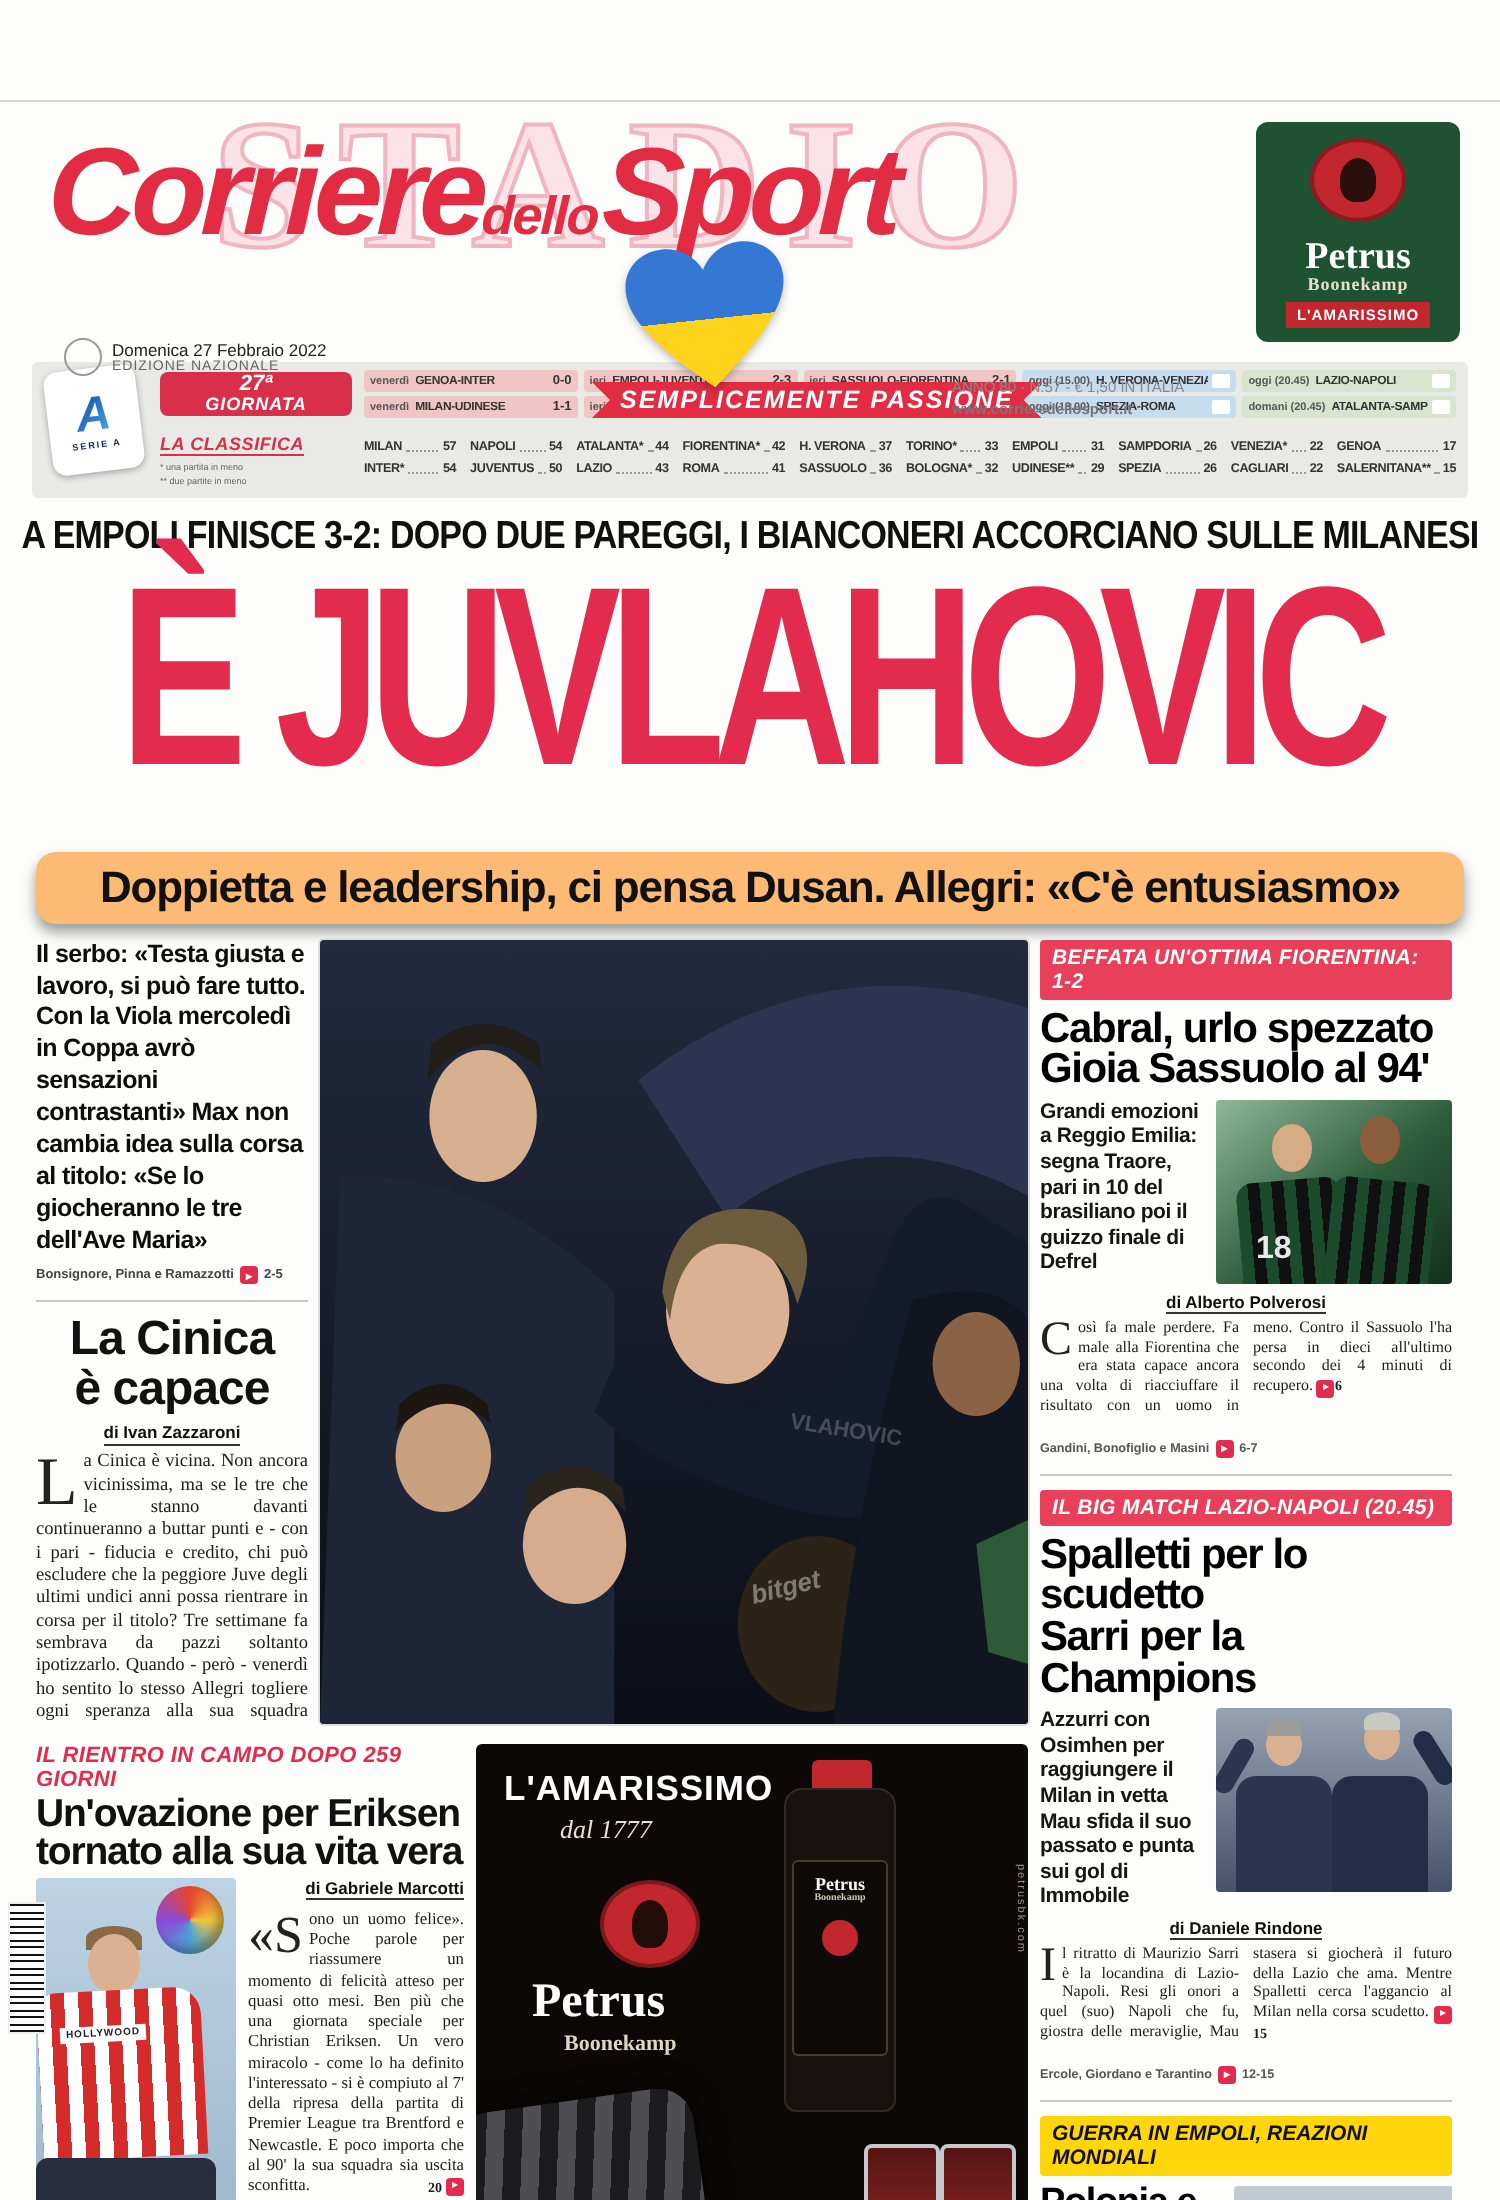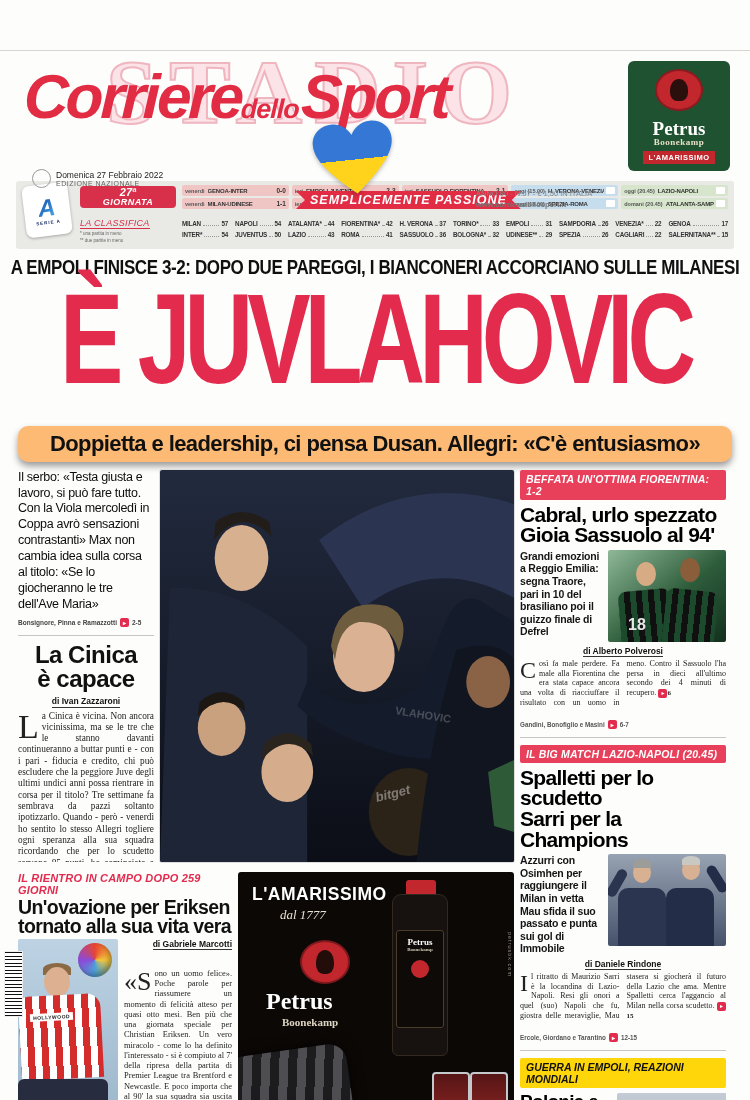--- a/index.html
+++ b/index.html
@@ -56,21 +56,21 @@
   .fx{display:flex;align-items:center;font-size:6px;font-weight:bold;color:#333;
        padding:0 3px;border-radius:2px;overflow:hidden;white-space:nowrap;}
   .fx .day{font-weight:bold;color:#555;margin-right:3px;font-size:5.5px;flex:0 0 auto;}
   .fx .m{flex:1;letter-spacing:-.2px;overflow:hidden;}
   .fx .score{font-size:6.5px;margin-left:2px;}
   .fx .score:empty{width:9px;height:7px;background:#fff;border-radius:1px;}
   .fx.played{background:#f0c6c4;}
   .fx.today{background:#c6ddee;}
   .fx.next{background:#d6e5cb;}
   .stwrap{margin-top:3px;}
-  .classifica .t{color:#d8304a;font-weight:normal;font-style:italic;font-size:9px;letter-spacing:.3px;border-bottom:1px solid #d8304a;display:inline-block;}
+  .classifica .t{color:#d8304a;font-weight:bold;font-style:italic;font-size:9px;letter-spacing:.3px;border-bottom:1px solid #d8304a;display:inline-block;}
   .classifica .lg{font-size:4.5px;color:#666;line-height:1.3;margin-top:1px;}
   .stgrid{display:grid;grid-auto-flow:column;grid-template-rows:10px 10px;
        grid-template-columns:repeat(10,1fr);gap:1px 7px;}
   .strow{display:flex;align-items:flex-end;font-size:6.3px;font-weight:bold;color:#333;letter-spacing:-.2px;white-space:nowrap;}
   .strow .dots{flex:1;border-bottom:1px dotted #999;margin:0 2px 1px;min-width:2px;}
 
   
   .kicker{text-align:center;font-weight:bold;font-size:17px;letter-spacing:-.4px;margin-top:9px;
        color:#101010;transform:scaleY(1.15);}
   .bighead{height:146px;text-align:center;overflow:visible;margin-top:-2px;}
@@ -81,21 +81,21 @@
 
   
   .main{margin:4px 18px 0;display:grid;grid-template-columns:136px 72px 276px 206px;
        grid-template-rows:392px 258px;gap:10px 6px;}
   .area-lefttop{grid-column:1;grid-row:1;overflow:hidden;}
   .area-photo{grid-column:2/4;grid-row:1;}
   .area-right{grid-column:4;grid-row:1/3;overflow:hidden;}
   .area-eriksen{grid-column:1/3;grid-row:2;overflow:hidden;}
   .area-ad{grid-column:3;grid-row:2;}
 
-  .quote{font-size:12.5px;font-weight:normal;line-height:1.27;letter-spacing:-.3px;color:#0d0d0d;}
+  .quote{font-size:12.5px;font-weight:bold;line-height:1.27;letter-spacing:-.3px;color:#0d0d0d;}
   .tinyby{display:flex;align-items:center;gap:3px;font-size:6.5px;font-weight:bold;color:#444;margin-top:5px;}
   .chip{display:inline-flex;align-items:center;justify-content:center;width:9px;height:9px;
        background:#e32b4e;border-radius:2px;color:#fff;font-size:6px;flex:0 0 auto;}
   .lrule{border-top:1px solid #c9c5c1;margin:8px 0 7px;}
   .op-title{text-align:center;font-weight:bold;font-size:24px;line-height:1.02;letter-spacing:-.5px;}
   .op-by{text-align:center;font-size:8.5px;font-weight:bold;margin:4px 0 5px;}
   .op-by span{border-bottom:1px solid #333;padding-bottom:1px;}
   .serif{font-family:"Liberation Serif",serif;font-size:9.3px;line-height:1.22;text-align:justify;color:#1c1c1c;}
   .dropcap{float:left;font-family:"Liberation Serif",serif;font-weight:normal;font-size:30px;
        line-height:24px;padding:2px 3px 0 0;color:#222;}
@@ -152,21 +152,21 @@
        background:conic-gradient(#e8452f,#f2c53a,#4aa3d8,#8c4ad8,#e8452f);box-shadow:inset -3px -3px 5px rgba(0,0,0,.3);}
   .er-photo .head{position:absolute;left:26px;top:28px;width:26px;height:30px;border-radius:50%;background:#dcb091;}
   .er-photo .hair{position:absolute;left:25px;top:24px;width:28px;height:12px;border-radius:50% 50% 0 0;background:#8a6a45;}
   .er-photo .torso{position:absolute;left:2px;top:56px;width:82px;height:84px;border-radius:10px 14px 0 0;
        background:repeating-linear-gradient(90deg,#fff 0 7px,#d42b2b 7px 14px);transform:rotate(-3deg);}
   .er-photo .spons{position:absolute;left:12px;top:74px;background:#fff;color:#222;font-size:5px;
        font-weight:bold;padding:1px 3px;transform:rotate(-3deg);letter-spacing:.5px;}
   .er-photo .shorts{position:absolute;left:0;bottom:-4px;width:90px;height:46px;background:#272c3e;border-radius:6px;}
   .er-body{flex:1;}
   .er-head{font-weight:bold;font-size:19.5px;line-height:.98;letter-spacing:-.6px;margin:2px 0 3px;}
-  .er-by{text-align:right;font-size:8.5px;font-weight:bold;margin-bottom:20px;}
+  .er-by{text-align:right;font-size:8.5px;font-weight:bold;margin-bottom:6px;}
   .er-by span{border-bottom:1px solid #333;}
   .er-text{font-size:8.4px;height:196px;overflow:hidden;}
 
   
   .ad{background:#0c0806;border-radius:3px;height:100%;position:relative;overflow:hidden;color:#fff;}
   .ad .title{font-weight:bold;font-size:17.5px;letter-spacing:.5px;margin:12px 0 0 14px;}
   .ad .sub{font-family:"Liberation Serif",serif;font-style:italic;font-size:13px;margin:2px 0 0 42px;color:#e8e2d2;}
   .ad .oval{position:absolute;left:62px;top:68px;width:46px;height:40px;background:#c1272d;border-radius:50%;
        border:2px solid #7d181d;display:flex;align-items:center;justify-content:center;}
   .ad .oval .head{width:18px;height:24px;background:#220d0a;border-radius:50% 50% 40% 40%;}

